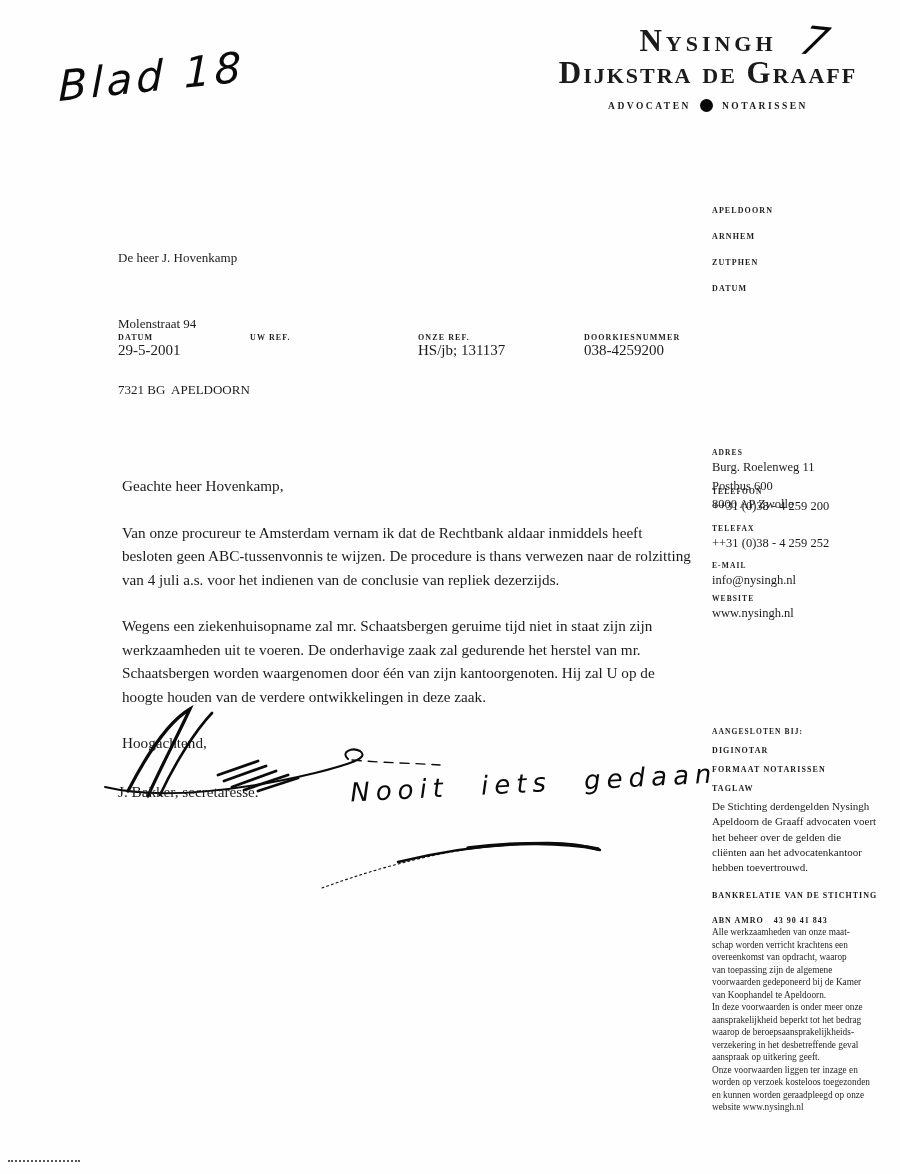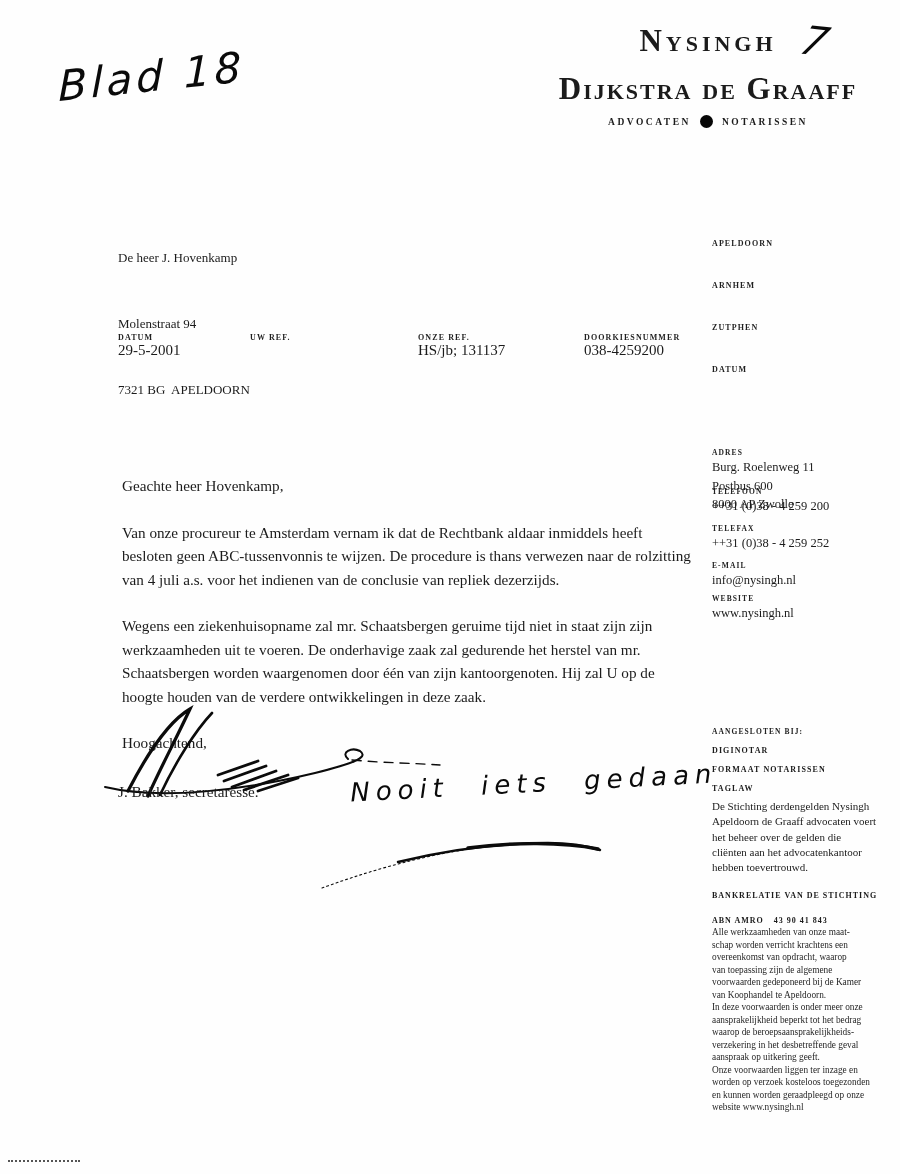--- a/index.html
+++ b/index.html
@@ -9,21 +9,21 @@
   
   .hand{font-family:"DejaVu Sans",sans-serif;font-style:italic;color:#0a0a0a;}
   .blad{position:absolute;left:58px;top:52px;font-size:42px;transform:rotate(-6deg) skewX(-6deg);letter-spacing:4px;}
   .pagenum{position:absolute;left:802px;top:18px;font-size:40px;transform:rotate(6deg) skewX(-12deg);}
   .note{position:absolute;left:350px;top:768px;font-size:26px;letter-spacing:6px;word-spacing:18px;
         transform:rotate(-3deg);white-space:nowrap;}
 
   
   .logo{position:absolute;left:548px;top:26px;width:320px;text-align:center;}
   .logo .l1{font-variant:small-caps;font-weight:700;font-size:31px;letter-spacing:4px;line-height:30px;}
-  .logo .l2{font-variant:small-caps;font-weight:700;font-size:31px;letter-spacing:2px;line-height:34px;margin-top:16px;}
+  .logo .l2{font-variant:small-caps;font-weight:700;font-size:31px;letter-spacing:2px;line-height:34px;}
   .logo .lsub{margin-top:9px;font-size:9.5px;font-weight:700;letter-spacing:2.5px;}
   .logo .dot{display:inline-block;width:13px;height:13px;border-radius:50%;background:#070707;
              vertical-align:-3px;margin:0 9px;}
 
   
   .recipient{position:absolute;left:118px;top:203px;font-size:13px;line-height:22px;white-space:pre-wrap;}
 
   
   .sl{font-size:8px;font-weight:700;letter-spacing:1.1px;color:#1f1f1f;white-space:nowrap;}
   .fv{font-size:15px;white-space:pre-wrap;}
@@ -38,21 +38,21 @@
   .body{position:absolute;left:122px;top:474px;width:572px;font-size:15.2px;line-height:23.5px;}
   .body p{margin:0 0 23px 0;}
   .signee{position:absolute;left:118px;top:783px;font-size:15.2px;}
 
   .sig-svg{position:absolute;left:100px;top:703px;}
   .swoosh-svg{position:absolute;left:318px;top:836px;}
 
   
   .rcol{position:absolute;left:712px;width:172px;}
   .offices{top:206px;}
-  .offices div{margin-bottom:17px;margin-top:33px;}
+  .offices div{margin-bottom:17px;}
   .rlabel{font-size:7.5px;font-weight:700;letter-spacing:1.1px;color:#222;}
   .rval{font-size:12.5px;line-height:16.5px;margin-top:2px;white-space:pre-wrap;}
   .adres{top:423px;margin-top:25px;}
   .tel{top:487px;}
   .fax{top:524px;}
   .email{top:561px;}
   .web{top:594px;}
   .aangesloten{top:727px;}
   .aangesloten .item{font-size:8px;font-weight:700;letter-spacing:1.1px;margin-top:10px;}
   .stichting{top:799px;font-size:11px;line-height:15.3px;}

